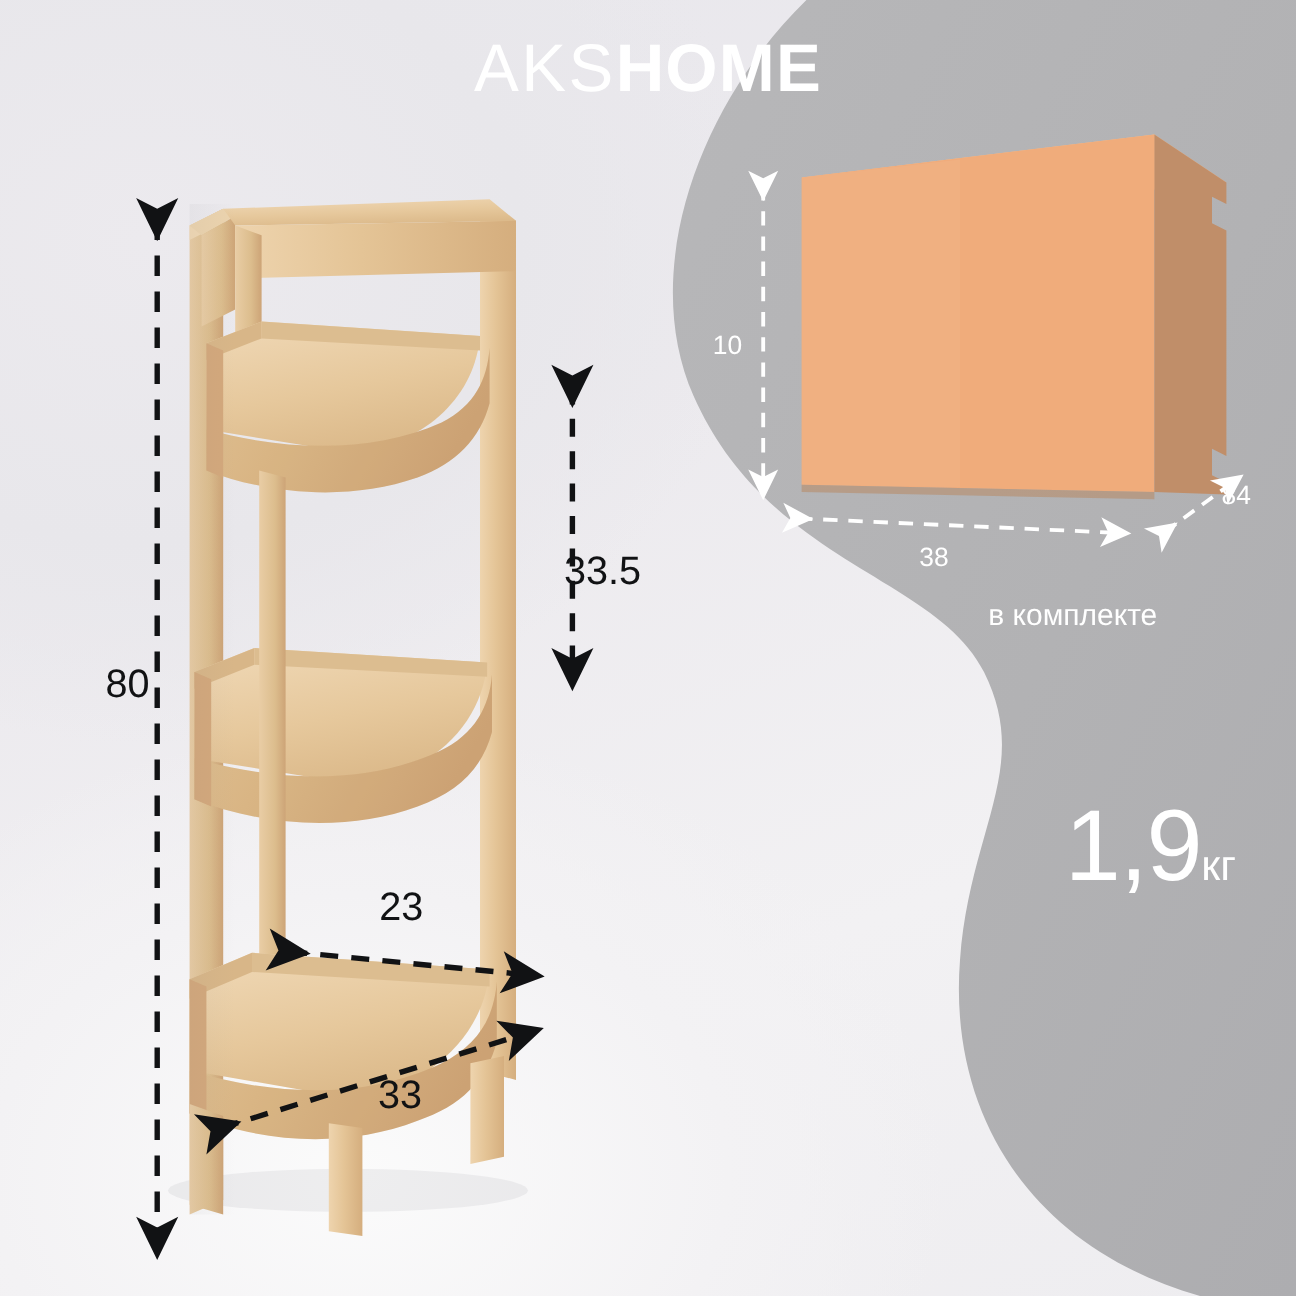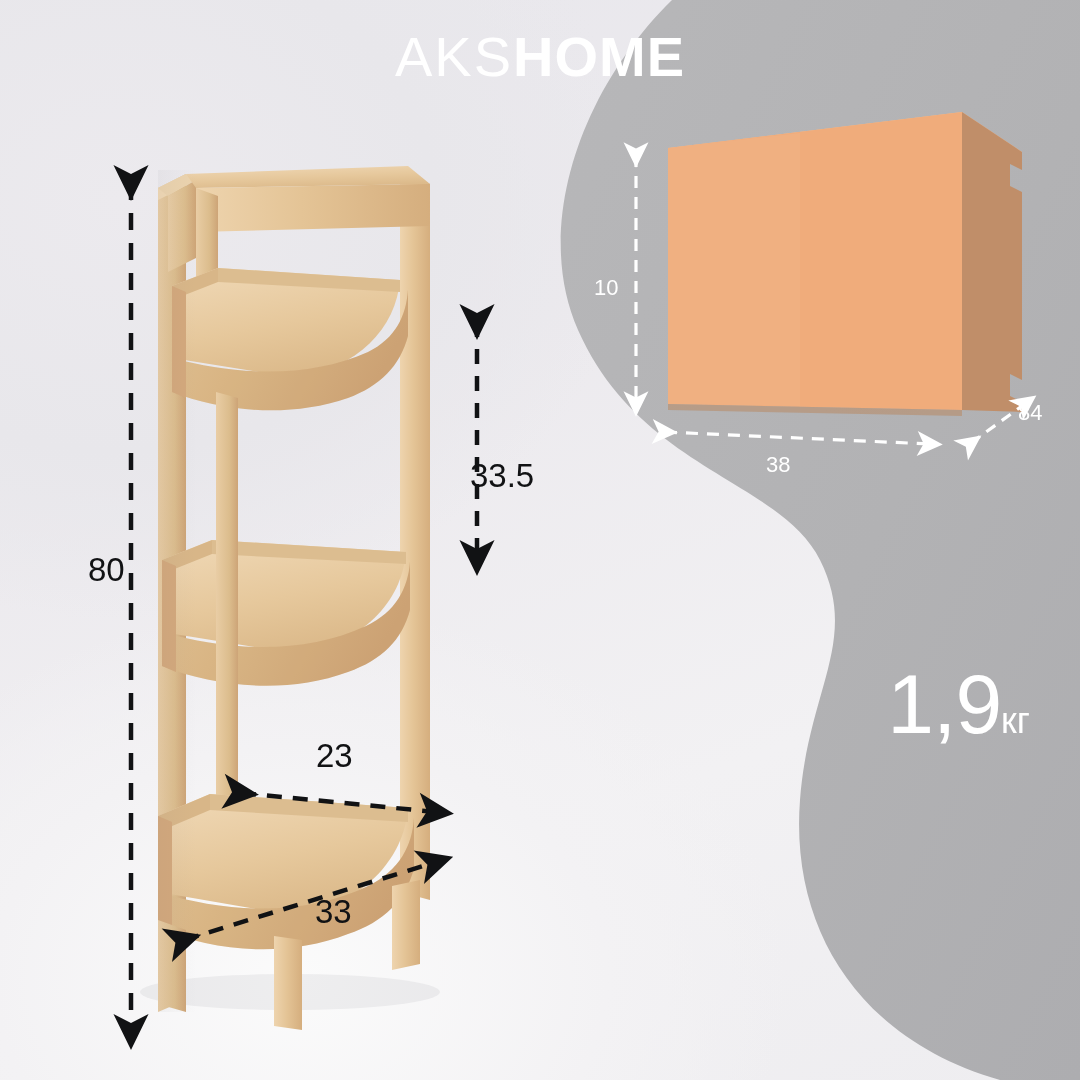--- a/index.html
+++ b/index.html
@@ -204,19 +204,20 @@
   <div class="dim" style="left:88px;top:551px;">80</div>
   <div class="dim" style="left:470px;top:418px;margin-top:39px;">33.5</div>
   <div class="dim" style="left:316px;top:737px;">23</div>
   <div class="dim" style="left:315px;top:893px;">33</div>
 
   <div class="dim-w" style="left:594px;top:275px;">10</div>
   <div class="dim-w" style="left:766px;top:452px;">38</div>
   <div class="dim-w" style="left:1018px;top:400px;">84</div>
 
   <div class="kit-text">
+    <div>в комплекте</div>
   </div>
 
   <div class="weight">
     <span class="num">1,9</span><span class="unit">кг</span>
   </div>
 
 </div>
 
 </body></html>

